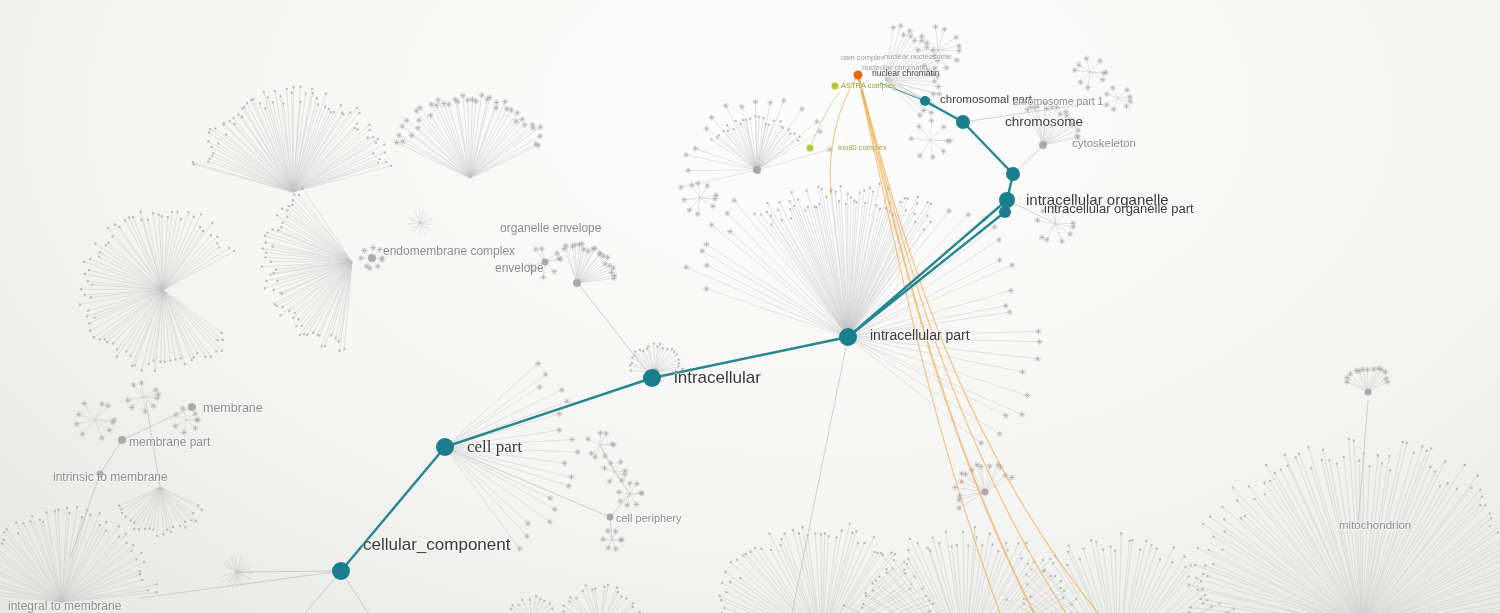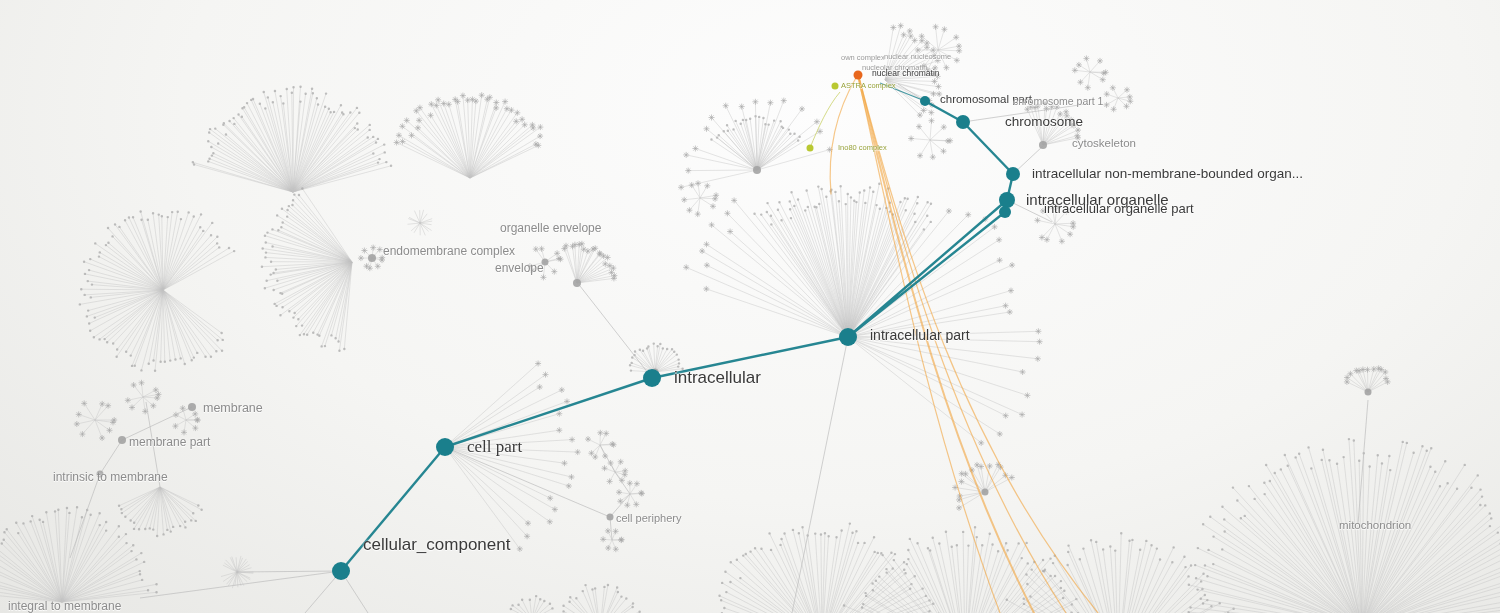--- a/index.html
+++ b/index.html
@@ -225,21 +225,20 @@
         <circle cx="810" cy="148" r="3.5" fill="#b9c832"></circle>
       </g>
     </svg>
   <div id="labels">
       <div class="lbl dark" style="left: 355px; top: 535px; font-size: 17px;">cellular_component</div>
       <div class="lbl dark" style="left: 459px; top: 437px; font-size: 17px; font-family: Liberation Serif, serif;">cell part</div>
       <div class="lbl dark" style="left: 666px; top: 368px; font-size: 17px;">intracellular</div>
       <div class="lbl dark" style="left: 862px; top: 327px; font-size: 14px;">intracellular part</div>
       <div class="lbl dark" style="left: 1018px; top: 191px; font-size: 15px;">intracellular organelle</div>
       <div class="lbl dark" style="left: 1036px; top: 201px; font-size: 13px;">intracellular organelle part</div>
-      <div class="lbl dark" style="left: 1024px; top: 166px; font-size: 13.5px;">intracellular non-membrane-bounded organ...</div>
       <div class="lbl dark" style="left: 974px; top: 114px; font-size: 13.5px; margin-left: 23px;">chromosome</div>
       <div class="lbl dark" style="left: 932px; top: 93px; font-size: 11.5px;">chromosomal part</div>
       <div class="lbl gray" style="left: 500px; top: 221px; font-size: 12px;">organelle envelope</div>
       <div class="lbl gray" style="left: 383px; top: 244px; font-size: 12px;">endomembrane complex</div>
       <div class="lbl gray" style="left: 495px; top: 261px; font-size: 12px;">envelope</div>
       <div class="lbl gray" style="left: 203px; top: 401px; font-size: 12.5px;">membrane</div>
       <div class="lbl gray" style="left: 129px; top: 435px; font-size: 12px;">membrane part</div>
       <div class="lbl gray" style="left: 53px; top: 470px; font-size: 12px;">intrinsic to membrane</div>
       <div class="lbl gray" style="left: 8px; top: 599px; font-size: 12px;">integral to membrane</div>
       <div class="lbl gray" style="left: 616px; top: 512px; font-size: 11px;">cell periphery</div>

